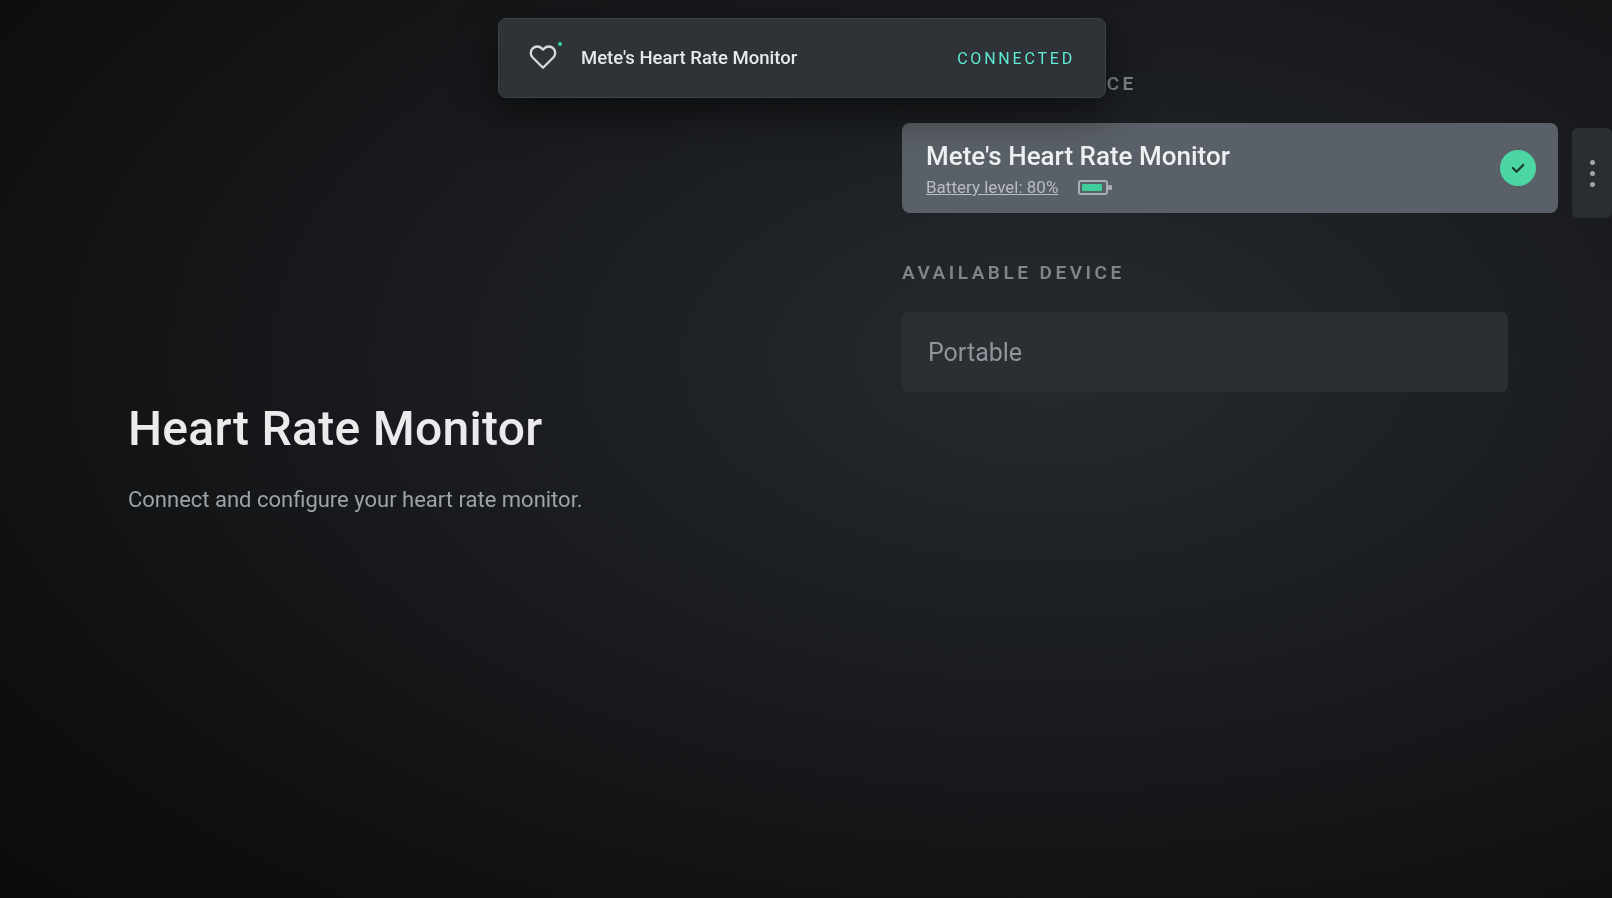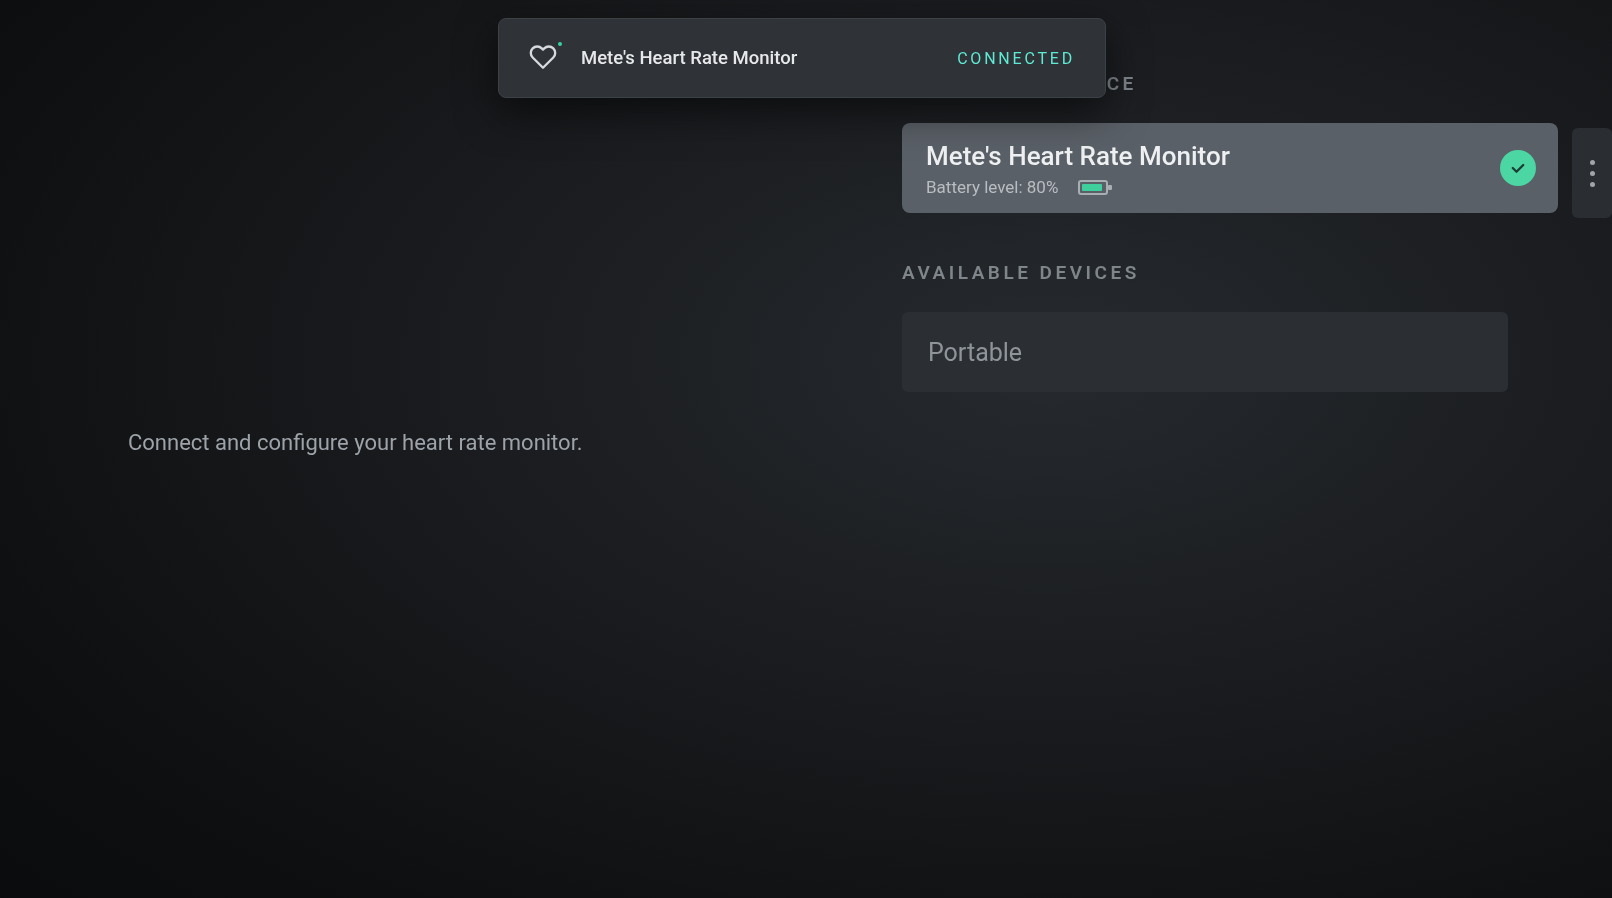--- a/index.html
+++ b/index.html
@@ -74,20 +74,21 @@
     font-weight: 500;
     color: #eef0f2;
   }
   .connected-card .battery-line {
     margin-top: 6px;
     font-size: 17px;
     color: #b8bdc2;
     display: flex;
     align-items: center;
     gap: 20px;
+    text-decoration: underline;
   }
   .check-badge {
     position: absolute;
     right: 22px;
     top: 50%;
     transform: translateY(-50%);
     width: 36px; height: 36px;
     border-radius: 50%;
     background: #4bd6a4;
     display: flex;
@@ -211,20 +212,21 @@
   }
   .battery-fill.v80 { width: calc(80% - 1px); }
 
 </style>
 </head>
 <body>
 
 <div class="screen">
 
   <div class="left-panel">
+    <h1>Heart Rate Monitor</h1>
     <p>Connect and configure your heart rate monitor.</p>
   </div>
 
   <div class="right-col">
 
     <div class="section-label partially-hidden">CONNECTED DEVICE</div>
 
     <div class="connected-card">
       <div class="device-name">Mete's Heart Rate Monitor</div>
       <div class="battery-line">
@@ -233,21 +235,21 @@
           <span class="battery-fill v80"></span>
         </span>
       </div>
       <div class="check-badge">
         <svg viewBox="0 0 24 24" fill="none" stroke="#1b3d31" stroke-width="3" stroke-linecap="round" stroke-linejoin="round">
           <polyline points="5 12 10 17 19 8"></polyline>
         </svg>
       </div>
     </div>
 
-    <div class="section-label available-header">AVAILABLE DEVICES</div>
+    <div class="section-label available-header">AVAILABLE DEVICE</div>
 
 
     <div class="device-item">
       <span class="label">Portable</span>
     </div>
 
   </div>
 
   <div class="kebab-button">
     <div class="dots">

